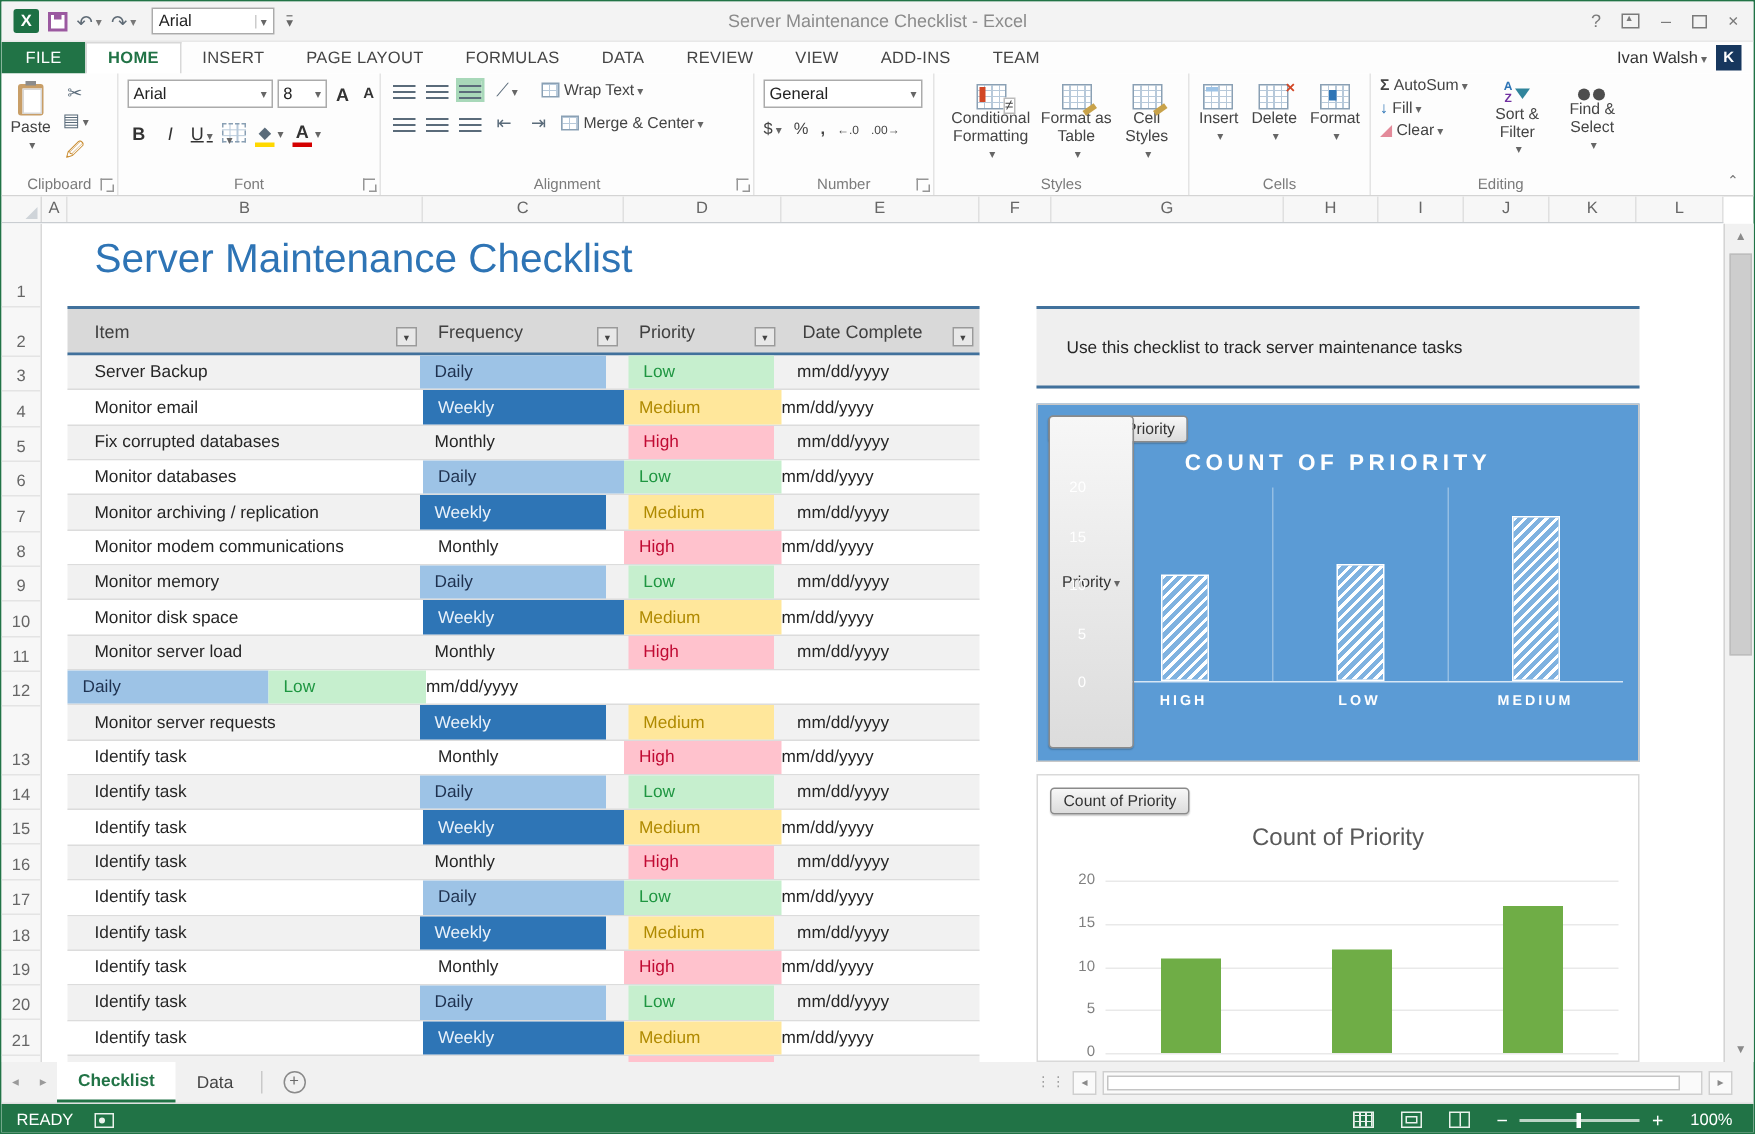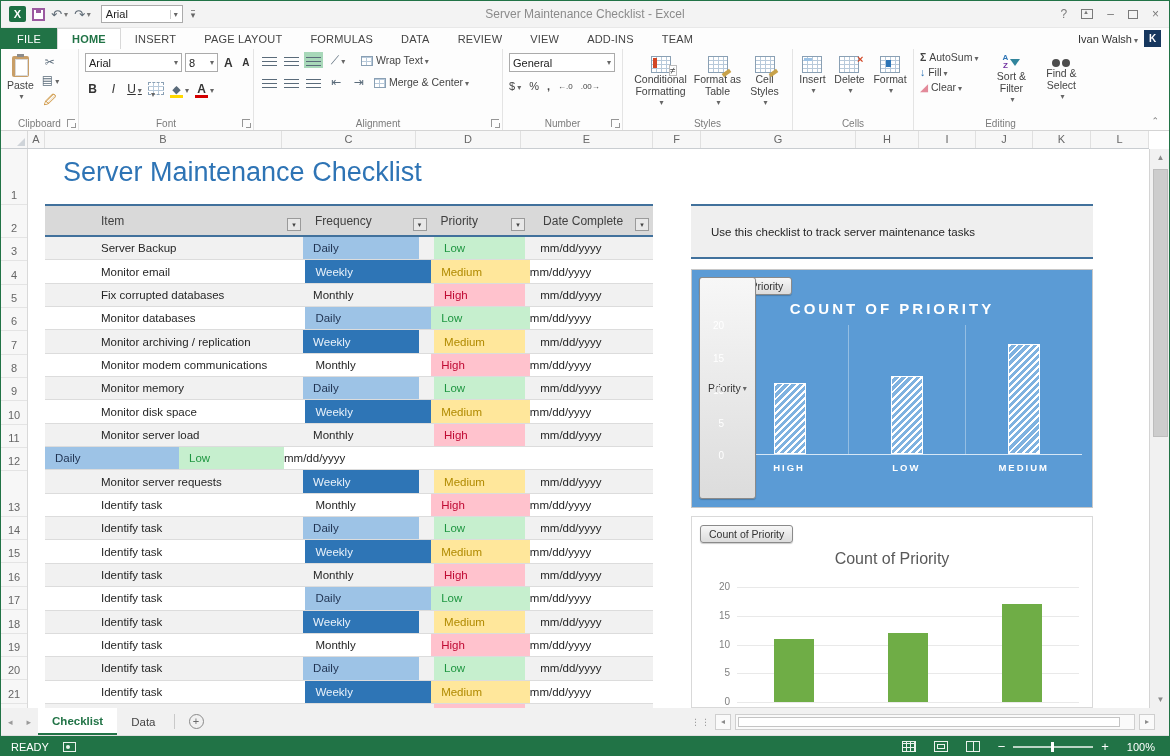--- a/index.html
+++ b/index.html
@@ -102,21 +102,21 @@
   .xtable{ position:absolute; left:44px; top:55px; width:608px;}
   .thead{ display:flex; height:33px; background:#d9d9d9; border-top:2px solid #41719c; border-bottom:2px solid #41719c;
           align-items:center; font-size:12px; color:#404040;}
   .thcell{ position:relative; height:100%; display:flex; align-items:center; padding-left:18px;}
   .fbtn{ position:absolute; right:4px; bottom:4px; width:14px; height:13px; background:#e8e8e8;
          border:1px solid #9a9a9a; font-size:7px; color:#444; display:flex; align-items:center; justify-content:center;}
   .fbtn::after{ content:"▾";}
   .trow{ display:flex; height:23.35px; border-bottom:1px solid #dcdcdc; font-size:11.5px; color:#262626; background:#fff;}
   .trow.stripe{ background:#f1f1f1;gap:15px;}
   .tcell{ display:flex; align-items:center; overflow:hidden; white-space:nowrap;}
-  .c-item{ width:237px; padding-left:18px;margin-left:38px;}
+  .c-item{ width:237px; padding-left:18px;}
   .c-freq{ width:134px; padding-left:10px;}
   .c-pri { width:105px; padding-left:10px;}
   .c-date{ width:132px; }
   .f-daily{ background:#9dc3e6; color:#1f3250;}
   .f-weekly{ background:#2e75b6; color:#eaf2fa;}
   .f-monthly{ background:transparent;}
   .p-low{ background:#c6efce; color:#1e9641;}
   .p-medium{ background:#ffe79b; color:#b08a00;}
   .p-high{ background:#ffc2cd; color:#c00a33;}
 

